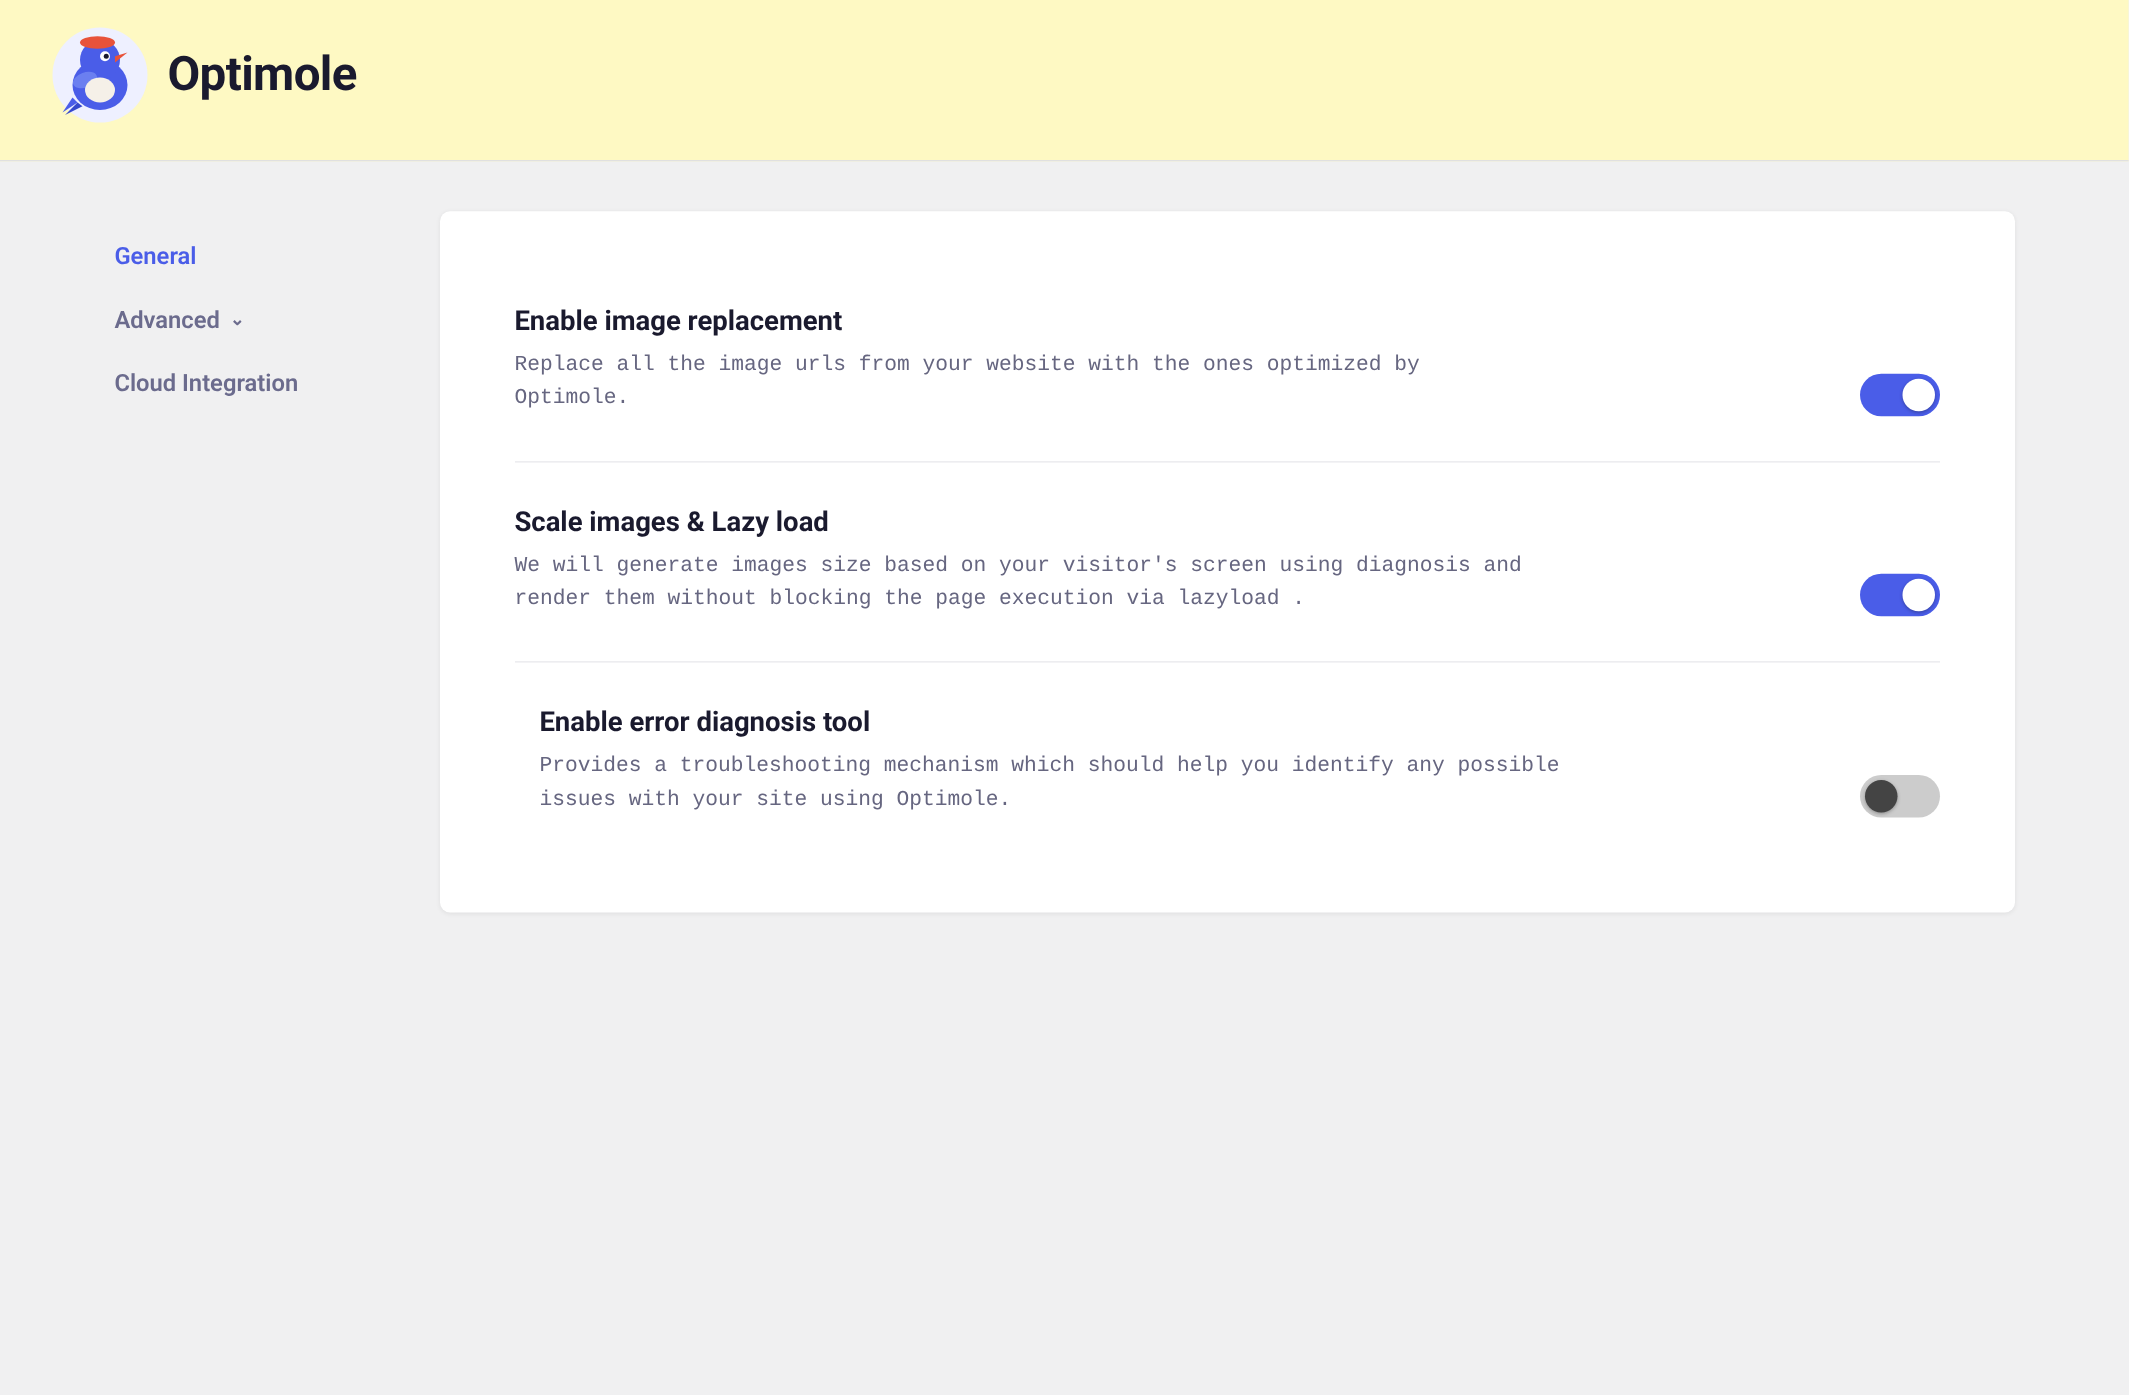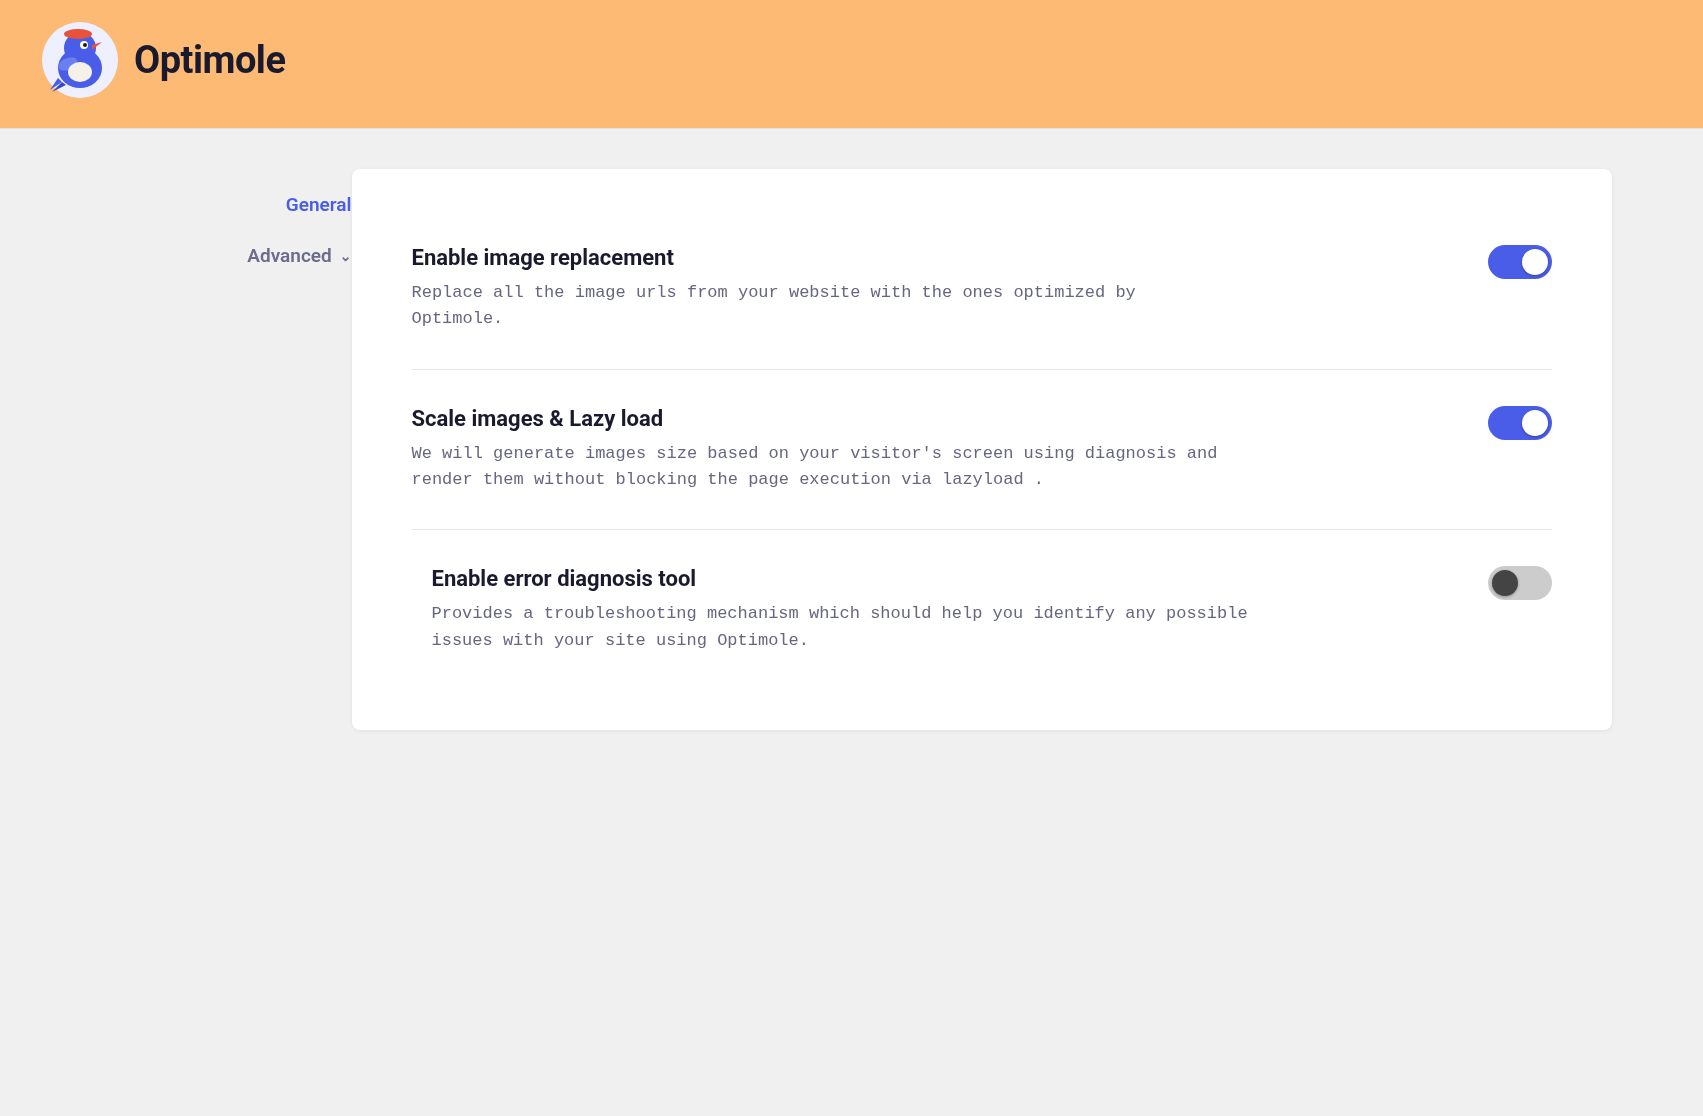--- a/index.html
+++ b/index.html
@@ -10,21 +10,21 @@
 
     body {
       font-family: -apple-system, BlinkMacSystemFont, 'Segoe UI', Roboto, Oxygen, sans-serif;
       background: #f0f0f1;
       color: #1e1e1e;
       min-height: 1116px;
       width: 1703px;
     }
 
     .top-bar {
-      background: #fdba74;
+      background: #fef9c3;
       padding: 20px 40px 0 40px;
       border-bottom: 1px solid #e0e0e0;
     }
 
     .logo-area {
       display: flex;
       align-items: center;
       gap: 14px;
       margin-bottom: 28px;
     }
@@ -73,21 +73,20 @@
 
     .sidebar-item {
       display: flex;
       align-items: center;
       gap: 8px;
       padding: 14px 0;
       font-size: 19px;
       font-weight: 600;
       color: #6b6b8d;
       cursor: pointer;
-      justify-content: flex-end;
     }
 
     .sidebar-item.active {
       color: #4a5de8;
     }
 
     .sidebar-item .chevron {
       font-size: 14px;
       color: #6b6b8d;
     }
@@ -95,21 +94,21 @@
     .main-content {
       flex: 1;
       background: #fff;
       border-radius: 8px;
       padding: 40px 60px;
       box-shadow: 0 1px 4px rgba(0,0,0,0.07);
     }
 
     .setting-row {
       display: flex;
-      align-items: flex-start;
+      align-items: flex-end;
       justify-content: space-between;
       padding: 36px 0;
       border-bottom: 1px solid #e8e8ec;
     }
 
     .setting-row:last-child {
       border-bottom: none;
       margin-left: 20px;
     }
 
@@ -225,20 +224,23 @@
 </div>
 
 <div class="content-area">
   <aside class="sidebar">
     <div class="sidebar-item active">
       <span>General</span>
     </div>
     <div class="sidebar-item">
       <span>Advanced</span>
       <span class="chevron">⌄</span>
+    </div>
+    <div class="sidebar-item">
+      <span>Cloud Integration</span>
     </div>
   </aside>
 
   <main class="main-content">
 
     <div class="setting-row">
       <div class="setting-info">
         <div class="setting-title">Enable image replacement</div>
         <div class="setting-description">Replace all the image urls from your website with the ones optimized by Optimole.</div>
       </div>

